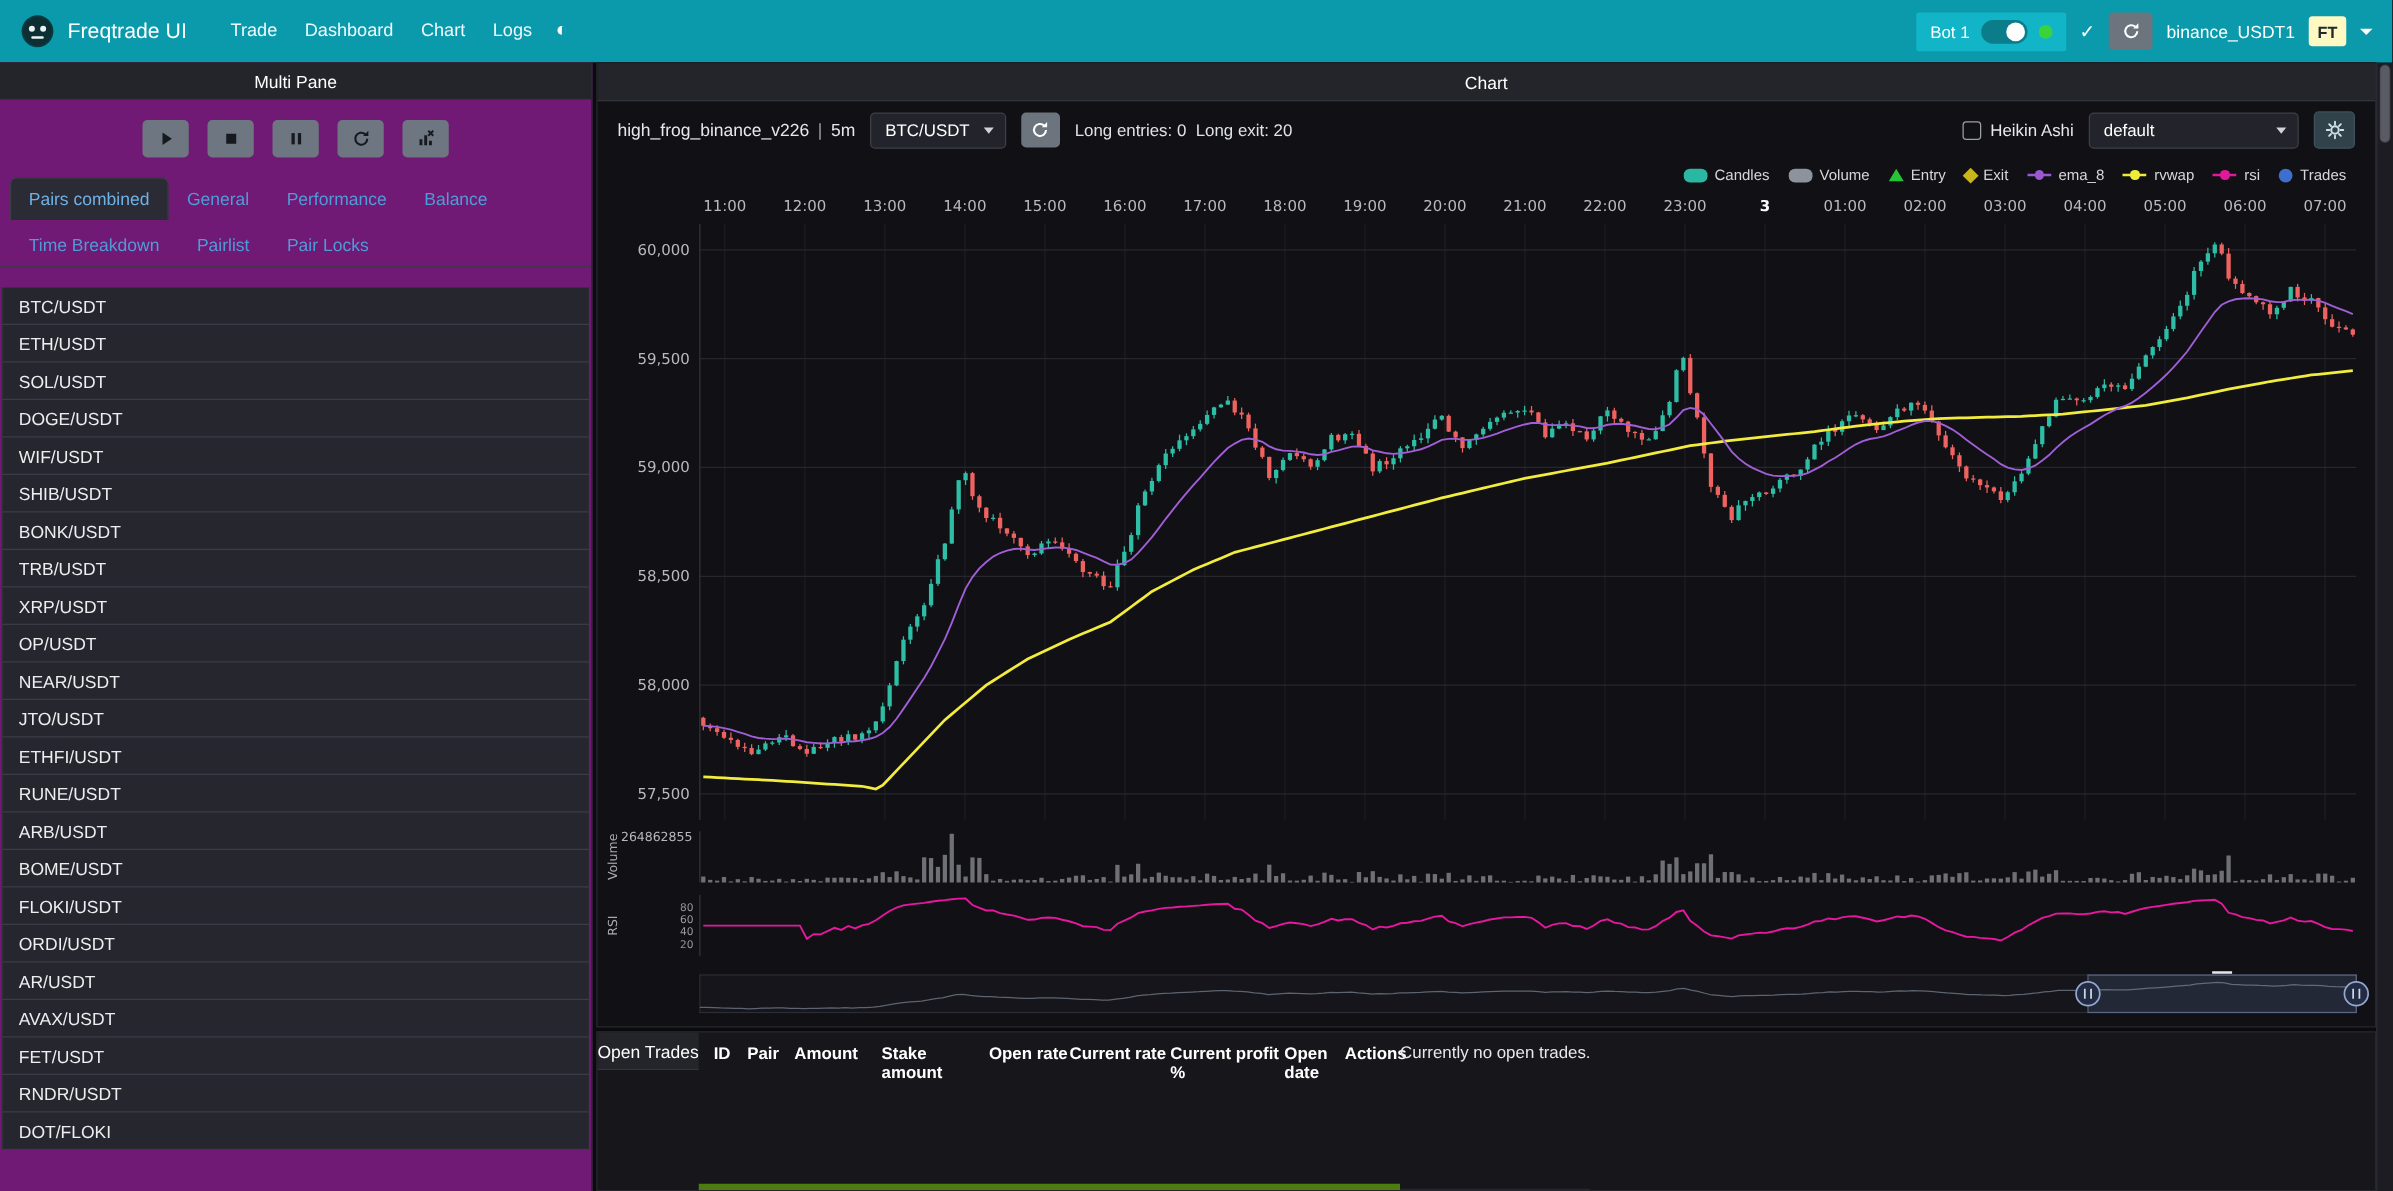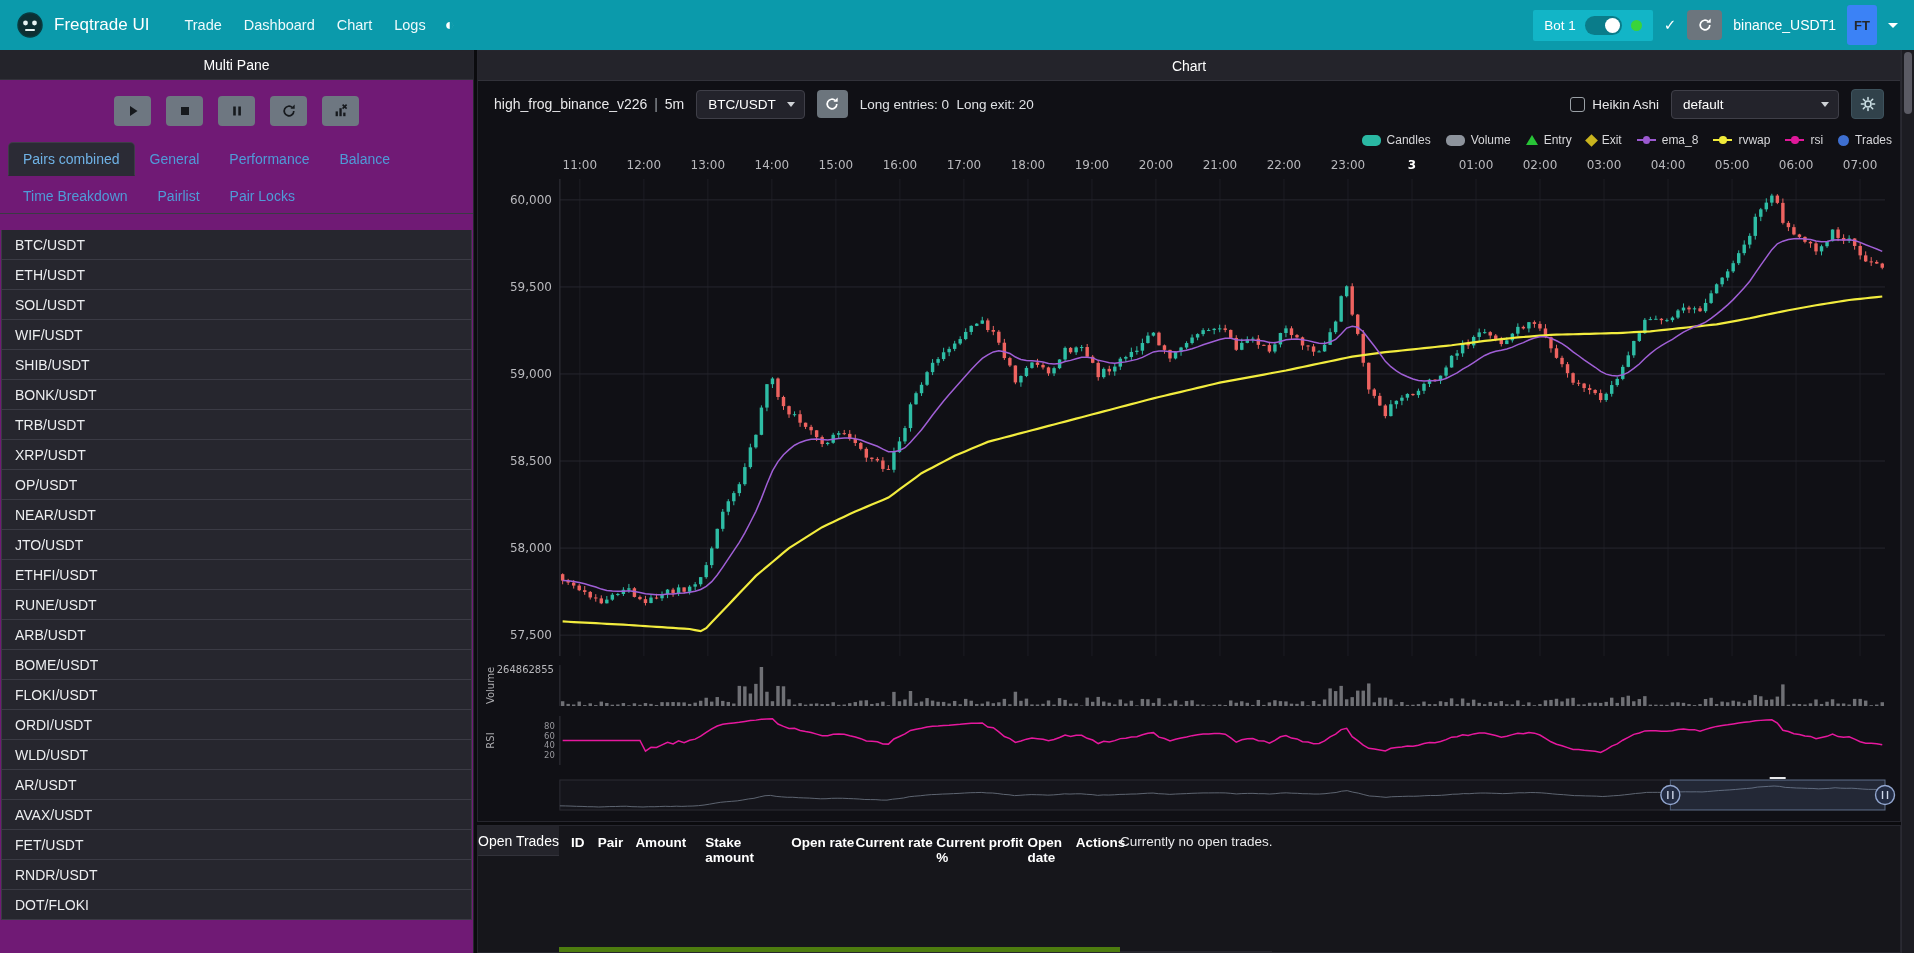--- a/index.html
+++ b/index.html
@@ -15,21 +15,21 @@
   .nav-right{margin-left:auto;display:flex;align-items:center;gap:11px}
   .bot-box{background:#12b5c7;display:flex;align-items:center;gap:9px;padding:6px 11px;border-radius:2px;cursor:pointer}
   .bot-box .bot-name{color:#fff;font-size:13.5px}
   .toggle{width:37px;height:19px;border-radius:10px;background:#0a7c8a;position:relative;display:inline-block;cursor:pointer}
   .toggle .knob{position:absolute;right:2px;top:2px;width:15px;height:15px;border-radius:50%;background:#fff}
   .status-dot{width:11px;height:11px;border-radius:50%;background:#3ad43a;display:inline-block}
   .check{color:#fff;font-size:15px}
   .icon-btn{width:35px;height:30px;background:#6c757d;border:none;border-radius:4px;display:flex;align-items:center;justify-content:center;cursor:pointer;color:#fff}
   .icon-btn svg{width:16px;height:16px;fill:currentColor}
   .exchange{color:#fff;font-size:14px}
-  .avatar{width:30px;height:40px;background:#3b82f6;color:#24282c;font-size:13px;font-weight:700;display:flex;align-items:center;justify-content:center;border-radius:3px;cursor:pointer}
+  .avatar{width:30px;height:24px;background:#fef9c3;color:#24282c;font-size:13px;font-weight:700;display:flex;align-items:center;justify-content:center;border-radius:3px;cursor:pointer}
   .caret{width:0;height:0;border-left:5px solid transparent;border-right:5px solid transparent;border-top:5px solid #fff;display:inline-block;cursor:pointer}
 
   
   .main{display:flex;height:903px;gap:3px;margin-right:13px;background:#0b0b0e}
   .left-panel{width:474px;background:#701a75;display:flex;flex-direction:column;border-right:1px solid #26262e}
   .right-col{flex:1;display:flex;flex-direction:column;gap:3px;min-width:0}
   .panel-header{height:30px;background:#24242b;display:flex;align-items:center;justify-content:center;font-size:14px;color:#fff;border-bottom:1px solid #32323a;flex:none}
 
   
   .ctl-row{display:flex;justify-content:center;gap:15px;padding:16px 0 12px}
@@ -49,21 +49,21 @@
   .strategy .sep{color:#9aa0a6;padding:0 3px}
   .select{background:#23232b;border:1px solid #3f3f48;border-radius:4px;color:#fff;font-size:13.5px;padding:6px 28px 6px 11px;position:relative;cursor:pointer;display:inline-flex;align-items:center}
   .select .chev{position:absolute;right:9px;top:50%;margin-top:-2px;width:0;height:0;border-left:4.5px solid transparent;border-right:4.5px solid transparent;border-top:5px solid #cfd2d6}
   .plot-select{min-width:168px}
   .icon-btn.small{width:31px;height:28px}
   .entries{font-size:13.5px;color:#dfe1e4}
   .checkbox{width:15px;height:15px;border:1px solid #9aa0a6;border-radius:3px;background:transparent;display:inline-block;cursor:pointer}
   .heikin-label{font-size:13.5px;color:#e8e8ea;margin-left:-5px}
   .gear-btn{width:33px;height:30px;background:#31424b;border:1px solid #3d525c;border-radius:4px;display:flex;align-items:center;justify-content:center;cursor:pointer}
   .gear-btn svg{width:16px;height:16px}
-  .legend{height:26px;display:flex;align-items:center;justify-content:flex-end;gap:15px;padding-right:8px;flex:none}
+  .legend{height:26px;display:flex;align-items:center;justify-content:flex-end;gap:15px;padding-right:23px;flex:none}
   .legend-item{display:flex;align-items:center;gap:6px;font-size:12px;color:#d7d7da;cursor:pointer}
   .lg-pill{width:19px;height:11px;border-radius:5px}
   .lg-tri{width:0;height:0;border-left:6px solid transparent;border-right:6px solid transparent;border-bottom:10px solid}
   .lg-dia{width:9px;height:9px;transform:rotate(45deg)}
   .lg-line{width:19px;height:2.5px;position:relative}
   .lg-line i{position:absolute;left:6px;top:-2.5px;width:7.5px;height:7.5px;border-radius:50%;background:inherit;display:block}
   .lg-dot{width:11px;height:11px;border-radius:50%}
   #chart-svg{display:block;width:100%;height:668px}
 
   
@@ -161,35 +161,35 @@
         <div class="tab">Performance</div>
         <div class="tab">Balance</div>
         <div class="tab">Time Breakdown</div>
         <div class="tab">Pairlist</div>
         <div class="tab">Pair Locks</div>
       </div>
     <div class="pairs-list" id="pairs-list">
         <div class="pair-row">BTC/USDT</div>
         <div class="pair-row">ETH/USDT</div>
         <div class="pair-row">SOL/USDT</div>
+        <div class="pair-row">DOGE/USDT</div>
         <div class="pair-row">WIF/USDT</div>
         <div class="pair-row">SHIB/USDT</div>
         <div class="pair-row">BONK/USDT</div>
         <div class="pair-row">TRB/USDT</div>
         <div class="pair-row">XRP/USDT</div>
         <div class="pair-row">OP/USDT</div>
         <div class="pair-row">NEAR/USDT</div>
         <div class="pair-row">JTO/USDT</div>
         <div class="pair-row">ETHFI/USDT</div>
         <div class="pair-row">RUNE/USDT</div>
         <div class="pair-row">ARB/USDT</div>
         <div class="pair-row">BOME/USDT</div>
         <div class="pair-row">FLOKI/USDT</div>
         <div class="pair-row">ORDI/USDT</div>
-        <div class="pair-row">WLD/USDT</div>
         <div class="pair-row">AR/USDT</div>
         <div class="pair-row">AVAX/USDT</div>
         <div class="pair-row">FET/USDT</div>
         <div class="pair-row">RNDR/USDT</div>
         <div class="pair-row">DOT/FLOKI</div>
       </div>
   </div>
 
   <div class="right-col">
     <div class="chart-card">

